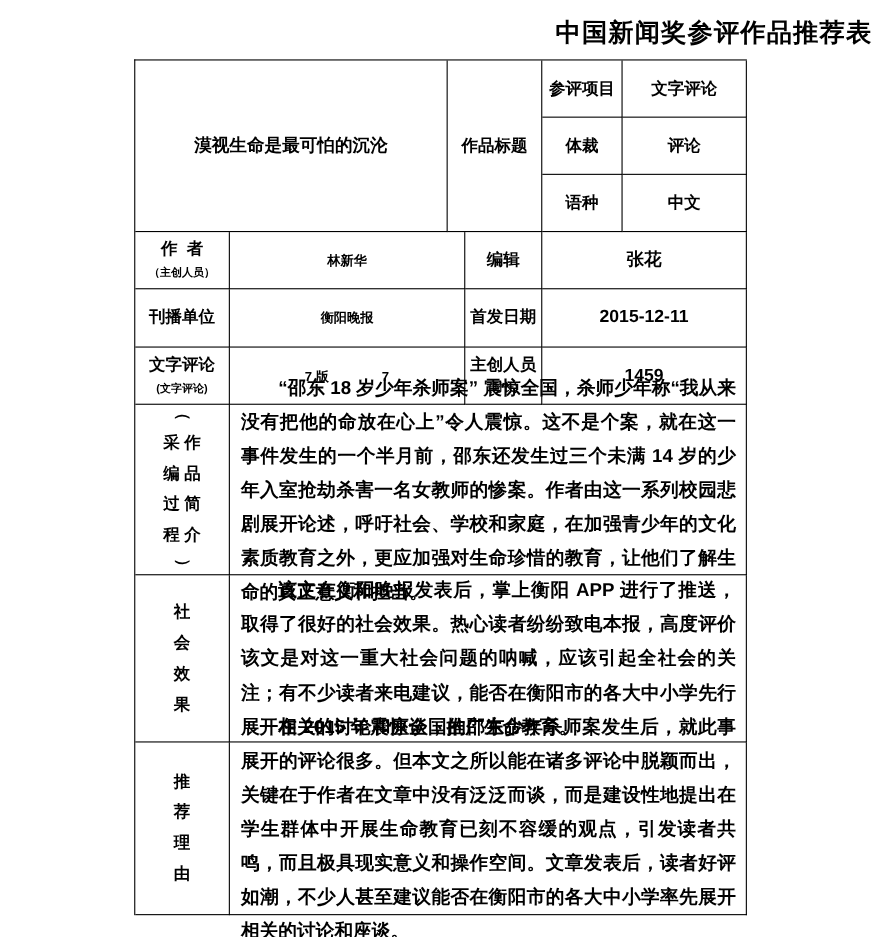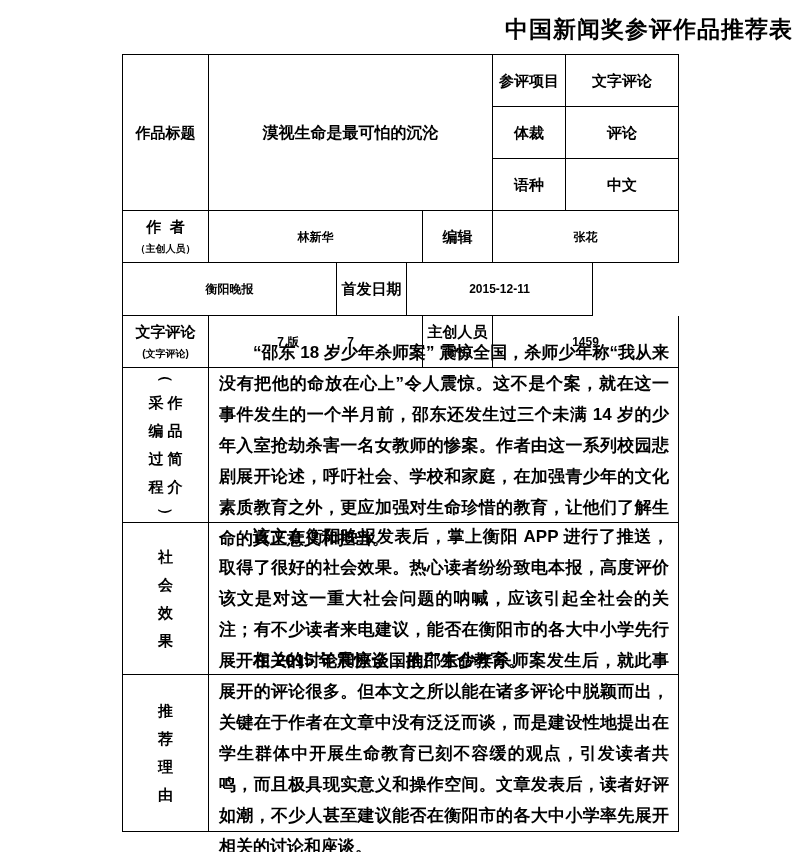--- a/index.html
+++ b/index.html
@@ -26,21 +26,21 @@
   .w-label{width:86px;flex:none;flex-direction:column;}
   .r1{height:156px;}
   .r1 .w-title{width:284px;font-size:16px;}
   .subcol{width:186px;display:flex;flex-direction:column;}
   .subrow{display:flex;flex:1;}
   .sub-label{width:73px;flex:none;}
   .sub-value{flex:1;}
   .r2{height:52px;} .r3{height:53px;} .r4{height:52px;}
   .val1{width:214px;font-size:12px;}
   .lab2{width:70px;flex-direction:column;line-height:22px;}
-  .val2{width:186px;font-size:12px;}
+  .val2{width:186px;font-size:16px;}
   .small-line{font-size:10px;line-height:20px;white-space:pre;}
   .pre{white-space:pre;}
   .r5{height:155px;} .r6{height:152px;} .r7{height:157px;}
   .vlabel{display:flex;flex-direction:column;justify-content:center;gap:2px;}
   .vlabel span{display:block;line-height:26px;white-space:pre;}
   .vbracket{transform:rotate(90deg);line-height:18px;}
   .content-cell{
     width:470px;padding:2px 9px 2px 10px;
     align-items:center;justify-content:flex-start;
   }
@@ -53,22 +53,22 @@
 </head>
 <body>
 
 <div class="page">
 
   <h1 class="doc-title">中国新闻奖参评作品推荐表</h1>
 
   <div class="tbl">
 
     <div class="row r1">
+      <div class="cell w-title">漠视生命是最可怕的沉沦</div>
       <div class="cell w-label">作品标题</div>
-      <div class="cell w-title">漠视生命是最可怕的沉沦</div>
       <div class="subcol">
         <div class="subrow">
           <div class="cell sub-label">参评项目</div>
           <div class="cell sub-value">文字评论</div>
         </div>
         <div class="subrow">
           <div class="cell sub-label">体裁</div>
           <div class="cell sub-value">评论</div>
         </div>
         <div class="subrow">
@@ -82,20 +82,21 @@
       <div class="cell w-label">
         <span class="pre">作  者</span>
         <span class="small-line">（主创人员）</span>
       </div>
       <div class="cell val1">林新华</div>
       <div class="cell lab2">编辑</div>
       <div class="cell val2">张花</div>
     </div>
 
     <div class="row r3">
+      <div class="cell w-label">刊播单位</div>
       <div class="cell val1">衡阳晚报</div>
       <div class="cell lab2">首发日期</div>
       <div class="cell val2">2015-12-11</div>
     </div>
 
     <div class="row r4">
       <div class="cell w-label">
         <span>文字评论</span>
         <span class="small-line">(文字评论)</span>
       </div>

